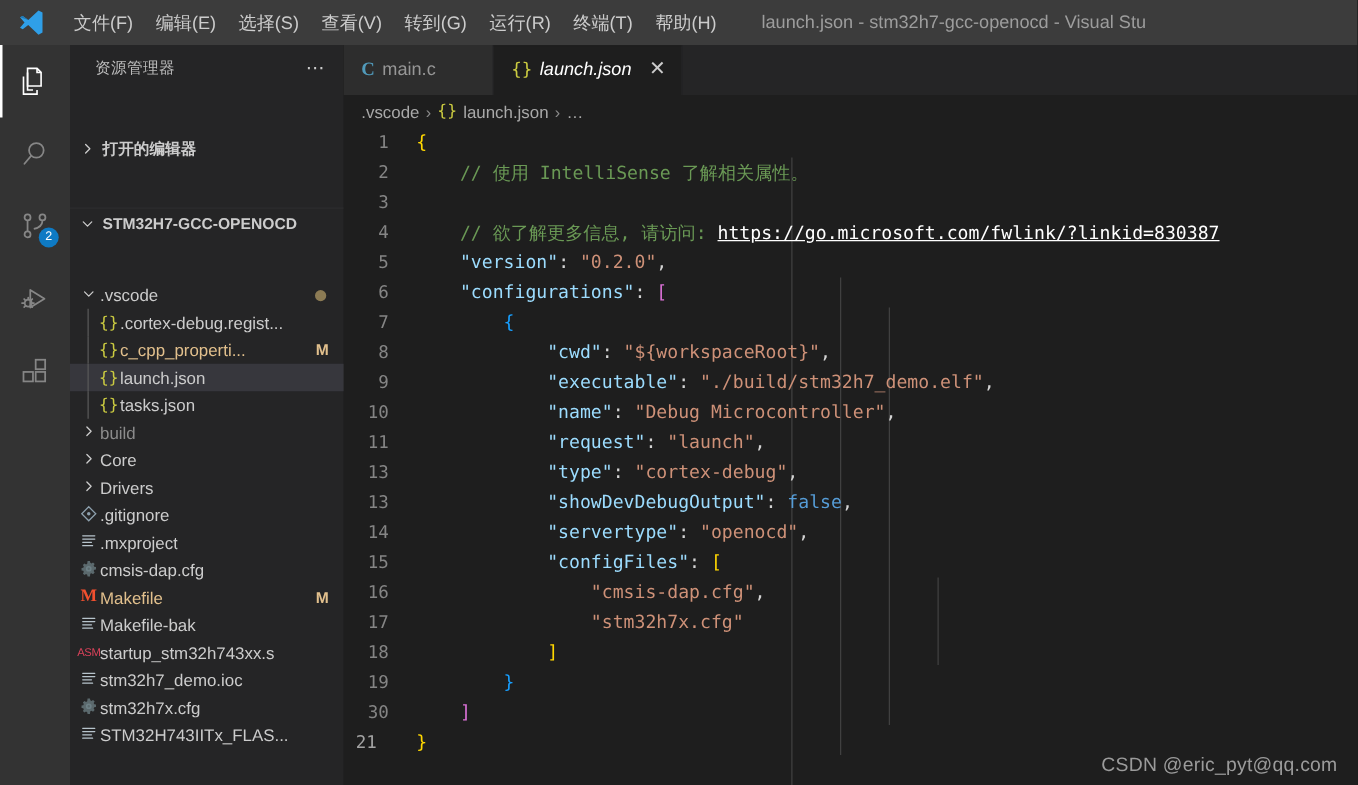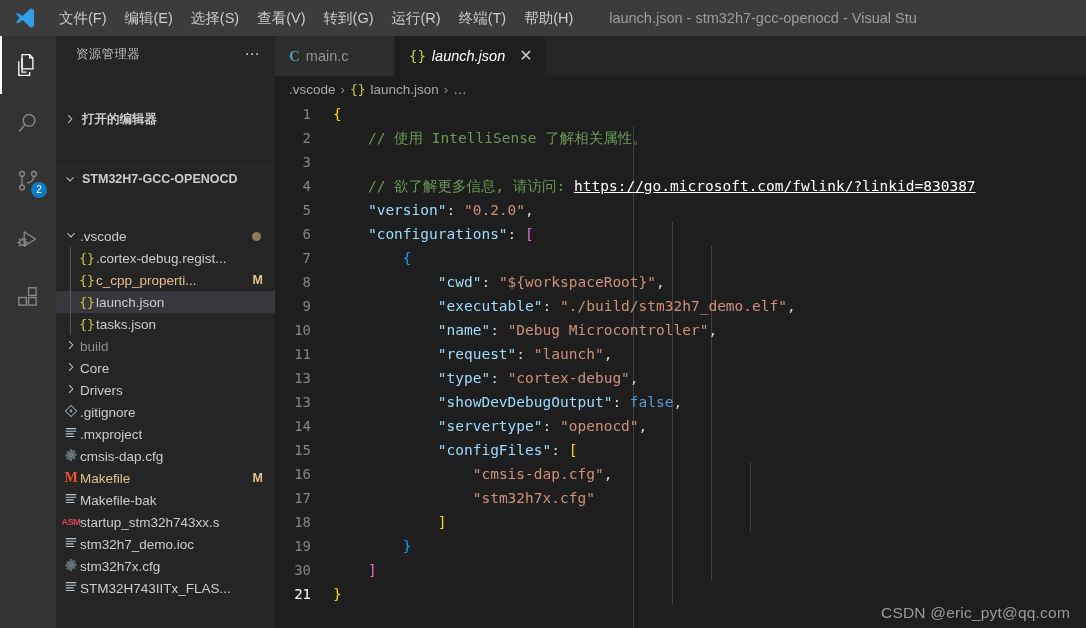--- a/index.html
+++ b/index.html
@@ -100,21 +100,21 @@
   }
   .bc-sep { color: #8a8a8a; font-size: 13px; }
   .bc-item { cursor: pointer; display: flex; align-items: center; gap: 5px; }
 
   .codearea { flex: 1 1 auto; position: relative; overflow: hidden; font-family: "DejaVu Sans Mono", monospace; }
   .codeline { height: 24px; display: flex; align-items: center; white-space: pre; font-size: 14.5px; }
   .lnum {
     width: 58px; flex: 0 0 58px; text-align: right; padding-right: 22px;
     color: #858585; font-size: 14px; font-family: "DejaVu Sans Mono", monospace;
   }
-  .lnum.cur { color: #ffffff; }
+  .lnum.cur { color: #a3a3a3; text-align: center; }
   .ctext { flex: 1 1 auto; position: relative; }
 
   
   .t-punct  { color: #d4d4d4; }
   .t-key    { color: #9cdcfe; }
   .t-str    { color: #ce9178; }
   .t-bool   { color: #569cd6; }
   .t-cmt    { color: #6a9955; }
   .t-link   { color: #ffffff; text-decoration: underline; cursor: pointer; }
   .b-yellow { color: #ffd700; }
@@ -336,21 +336,21 @@
           <div class="row">
             <span class="ico" style="margin-left: 6px;">
               <span><svg width="14" height="14" viewBox="0 0 16 16" stroke="#b7c4cc" stroke-width="1.2" stroke-linecap="round">
                   <path d="M2.5 3h11M2.5 6h11M2.5 9h8M2.5 12h9"></path>
                 </svg></span>
             </span>
             <span class="lbl">Makefile-bak</span>
           </div>
           <div class="row">
             <span class="ico" style="margin-left: 6px;">
-              <span style="color:#d9425a;font-weight:bold;font-size:9px;font-family:'Liberation Sans',sans-serif;letter-spacing:-.3px;text-align:right;">ASM</span>
+              <span style="color:#d9425a;font-weight:normal;font-size:9px;font-family:'Liberation Sans',sans-serif;letter-spacing:-.3px;text-align:right;">ASM</span>
             </span>
             <span class="lbl">startup_stm32h743xx.s</span>
           </div>
           <div class="row">
             <span class="ico" style="margin-left: 6px;">
               <span><svg width="14" height="14" viewBox="0 0 16 16" stroke="#b7c4cc" stroke-width="1.2" stroke-linecap="round">
                   <path d="M2.5 3h11M2.5 6h11M2.5 9h8M2.5 12h9"></path>
                 </svg></span>
             </span>
             <span class="lbl">stm32h7_demo.ioc</span>

